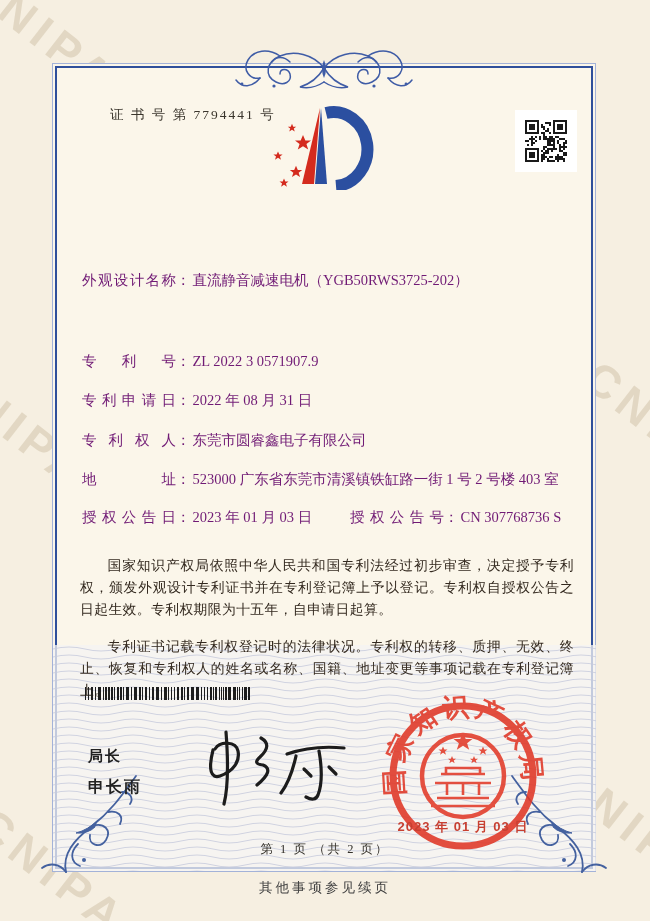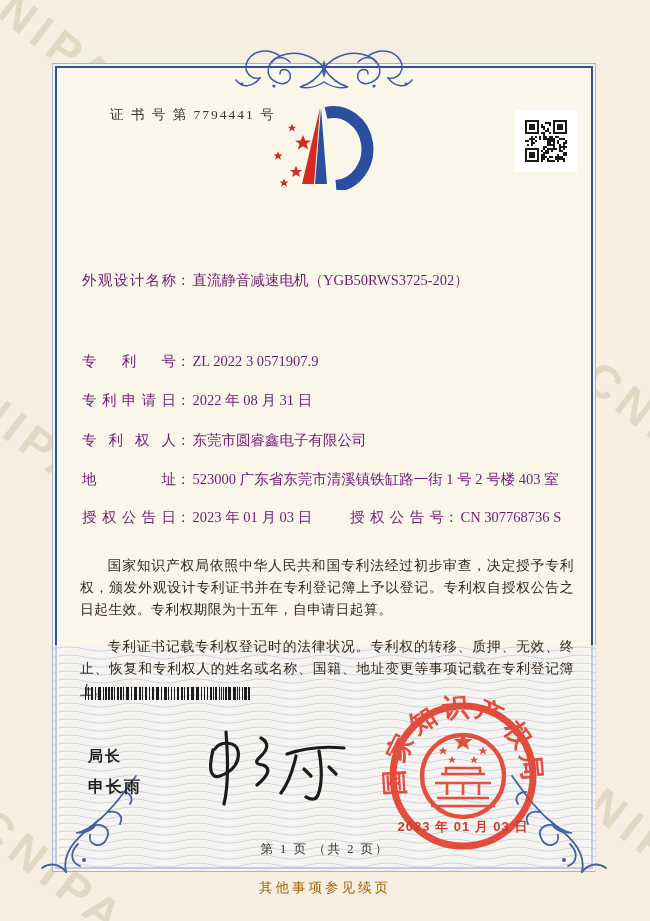--- a/index.html
+++ b/index.html
@@ -42,21 +42,21 @@
   .para{text-indent:2em;margin:15px 0 1px 0;}
   .barcode{left:85px;top:687px;width:172px;height:13px;display:flex;align-items:stretch;}
   .barcode div{background:#1d1d1d;}
   .officer{left:88px;font-family:"Liberation Sans","DejaVu Sans",sans-serif;
     font-weight:bold;color:#222;letter-spacing:2px;}
   .officer.t{top:747px;font-size:15px;}
   .officer.n{top:777px;font-size:16px;}
   .page-info{left:0;top:841px;width:650px;text-align:center;font-size:12.5px;
     letter-spacing:2px;color:#33302a;}
   .cont-note{left:0;top:879px;width:650px;text-align:center;font-size:13.5px;
-    letter-spacing:3px;color:#a16207;}
+    letter-spacing:3px;color:#404040;}
   .waves{left:53px;top:645px;z-index:3;}
   svg{display:block;}
 </style>
 </head>
 <body>
 
 <div id="page">
 
   <span class="wm" style="left:-45px;top:5px">CNIPA</span>
   <span class="wm" style="left:125px;top:108px">CNIPA</span>

